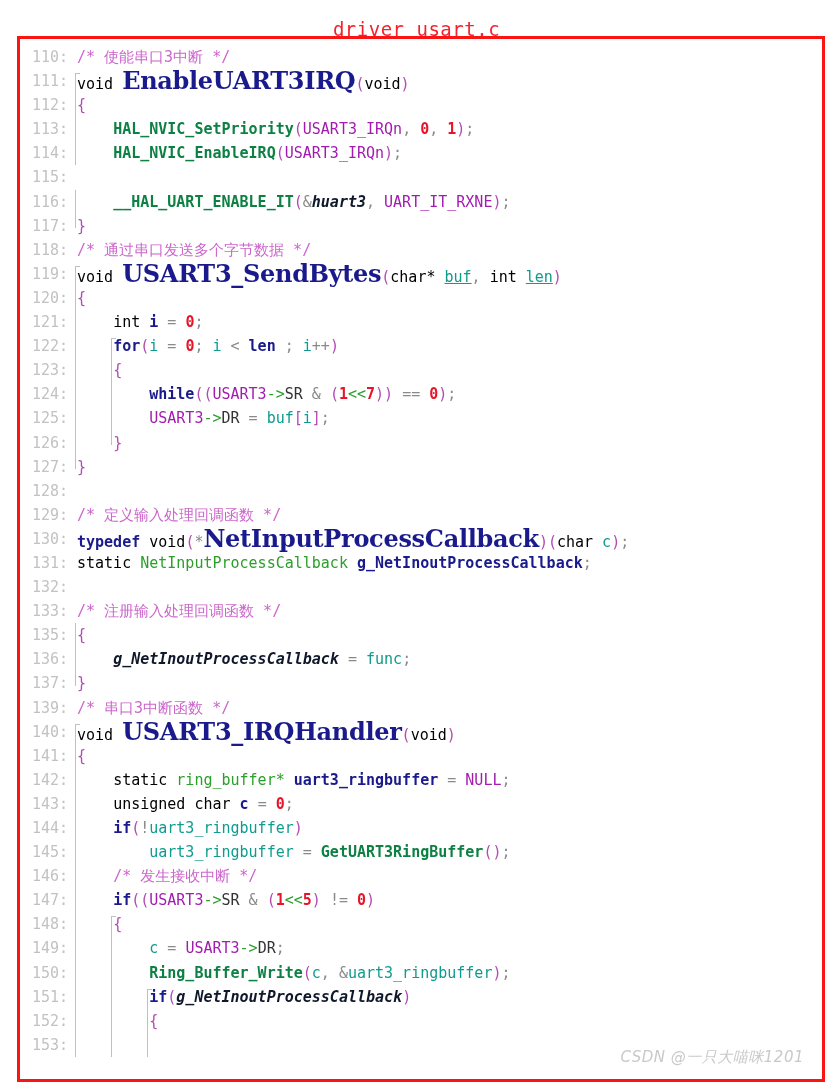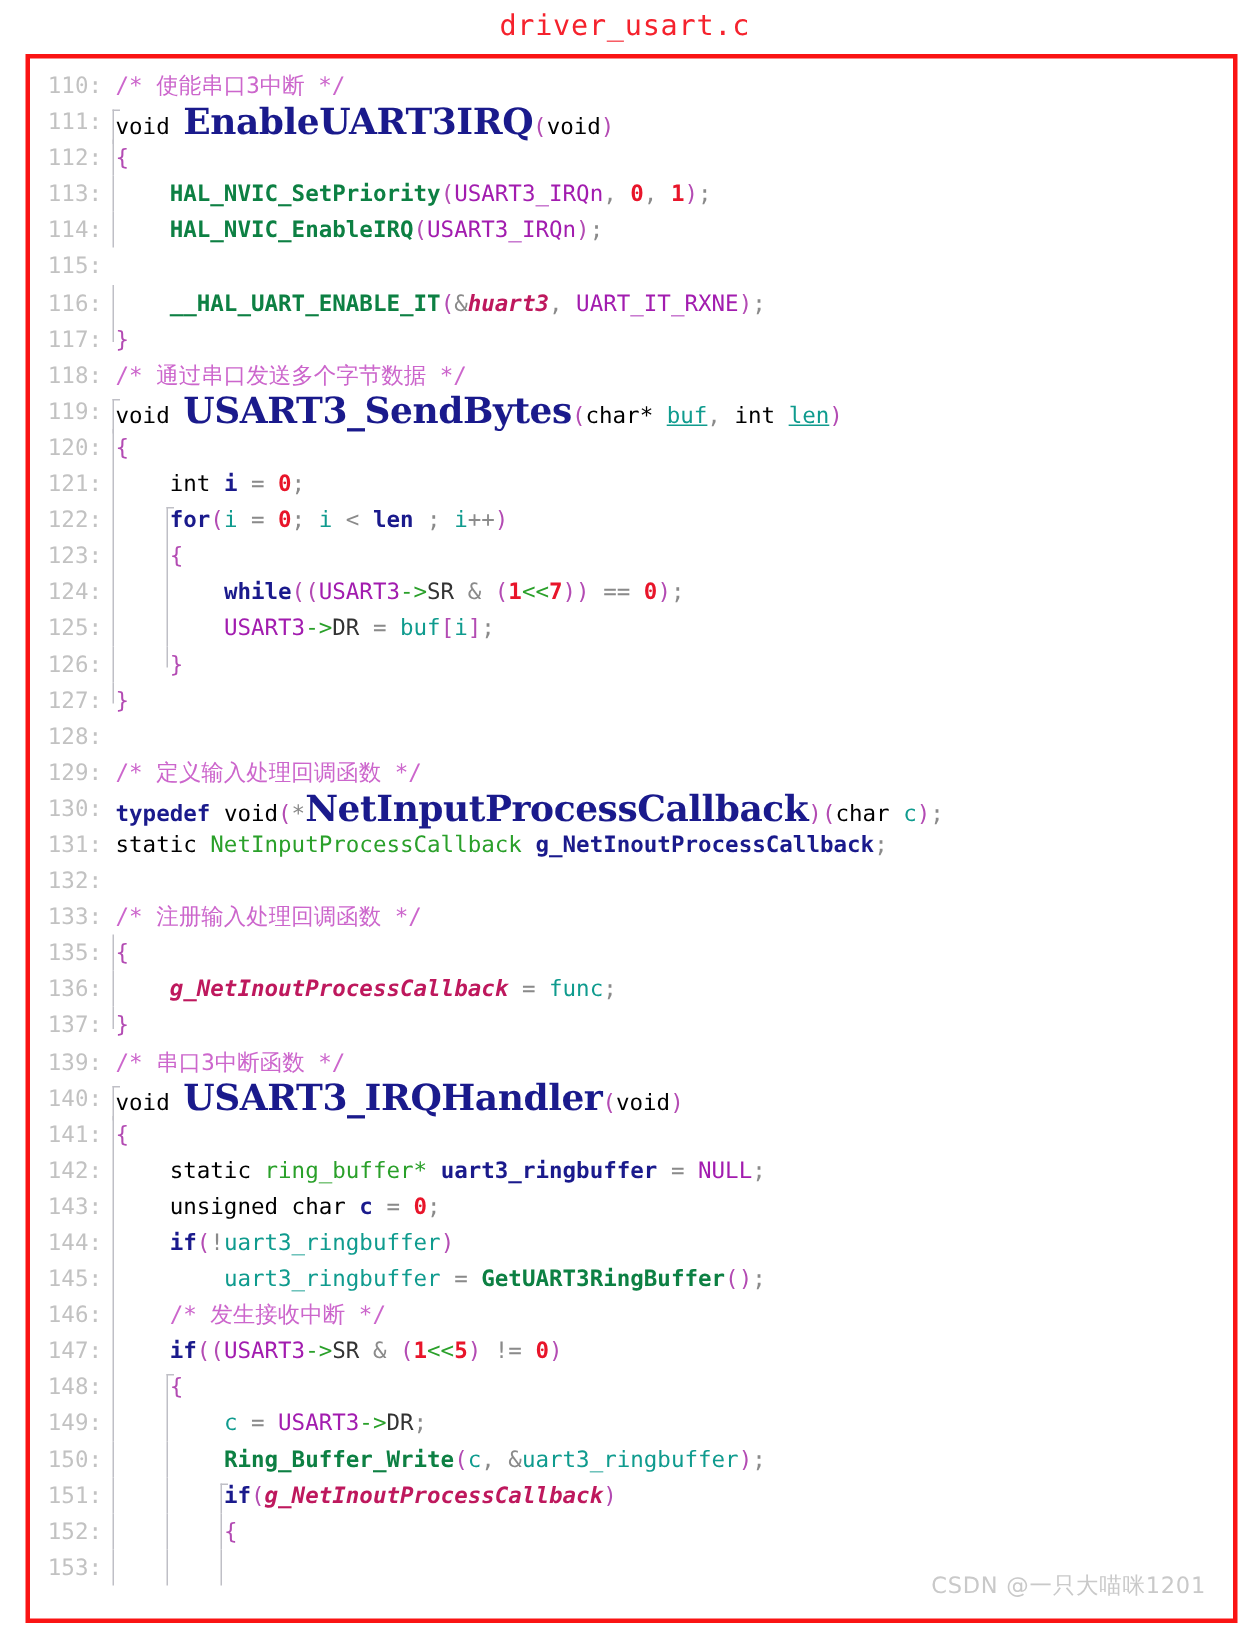--- a/index.html
+++ b/index.html
@@ -17,21 +17,21 @@
 
   
   #file-title {
     text-align: center;
     color: #f5222d;
     font-family: "DejaVu Sans Mono", "Liberation Mono", monospace;
     font-size: 19px;
     letter-spacing: 0.5px;
     line-height: 30px;
     height: 30px;
-    padding-top: 2px;
+    padding-top: 14px;
     box-sizing: content-box;
   }
 
   
   #code-frame {
     position: absolute;
     left: 17px;
     top: 36px;
     width: 808px;
     height: 1046px;
@@ -81,21 +81,21 @@
   .fn       { color: #0d8043; font-weight: bold; margin-top: 28px; }           
   .macro    { color: #0d8043; font-weight: bold; }
   .punc     { color: #b34bb3; }                              
   .num      { color: #e8152a; font-weight: bold; }
   .const    { color: #a21caf; }                              
   .arrow    { color: #2aa02a; }
   .member   { color: #333333; }
   .op       { color: #8a8a8a; }
   .var      { color: #0f9b8e; }                              
   .gvar     { color: #1a1a8c; font-weight: bold; }           
-  .italvar  { color: #be185d; font-style: italic; font-weight: bold; } 
+  .italvar  { color: #0f172a; font-style: italic; font-weight: bold; } 
   .param    { color: #0f9b8e; text-decoration: underline; }
   .cmt      { color: #cc66cc; }
   .typename { color: #2aa02a; }
 
   
   .guide {
     position: absolute;
     width: 1px;
     background: #bfbfc6;
     top: 0;
@@ -112,20 +112,21 @@
   #watermark {
     position: absolute;
     right: 18px;
     bottom: 12px;
     color: #c9c9c9;
     font-family: "DejaVu Sans", "Liberation Sans", sans-serif;
     font-size: 15px;
     letter-spacing: 0.5px;
     white-space: nowrap;
     pointer-events: none;
+    font-style: italic;
   }
 </style>
 </head>
 <body>
 
 <div id="file-title">driver_usart.c</div>
 
 <div id="code-frame">
   <div id="code-listing">
 

